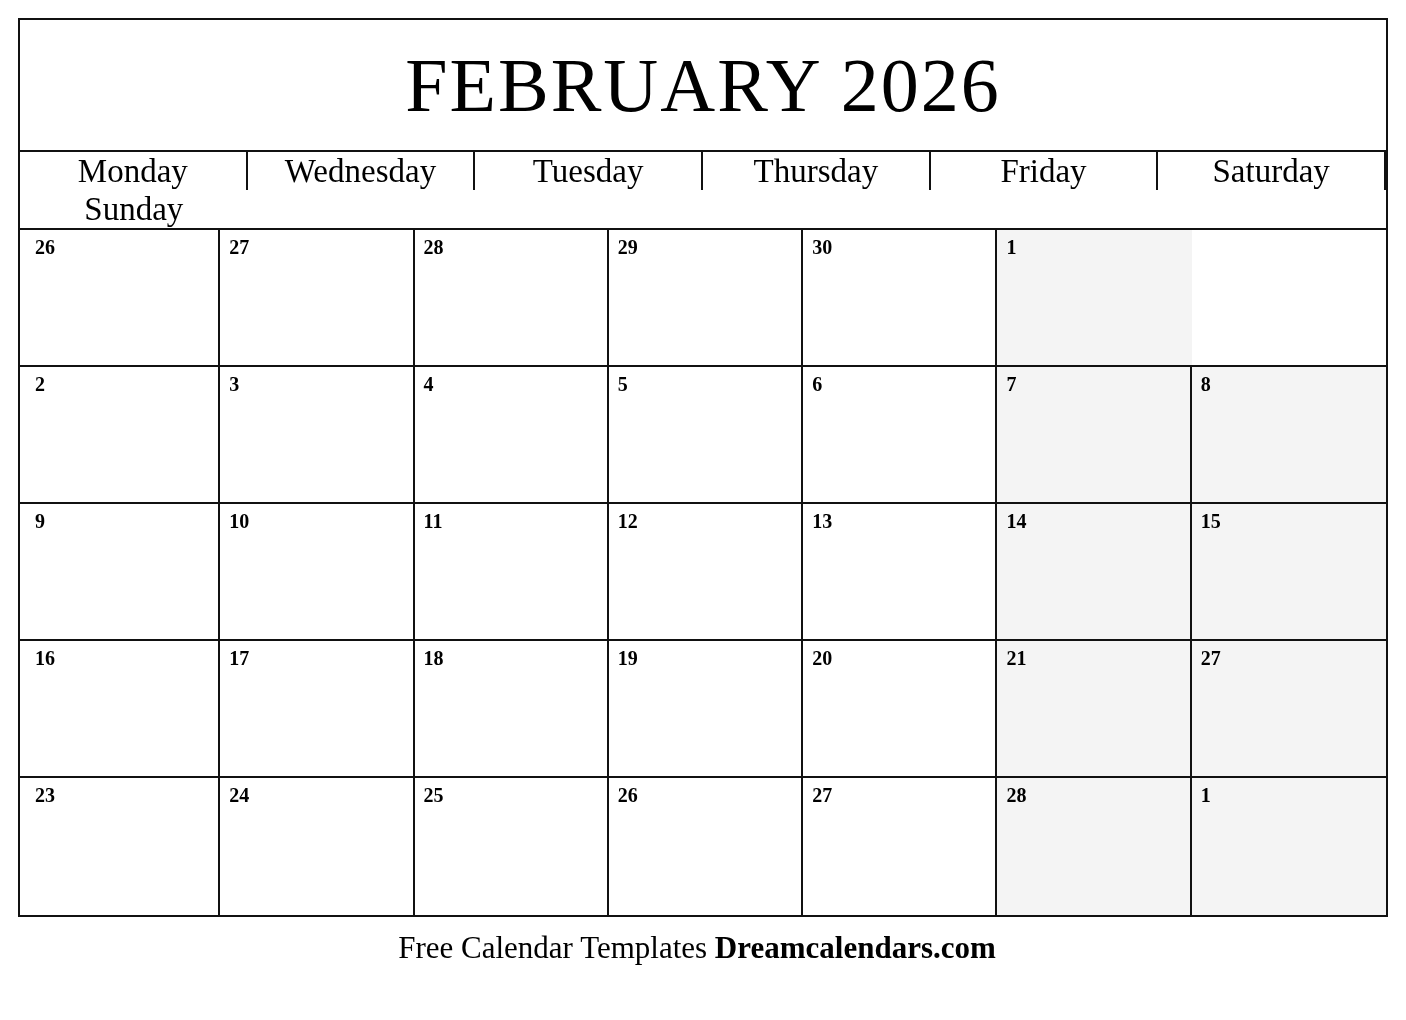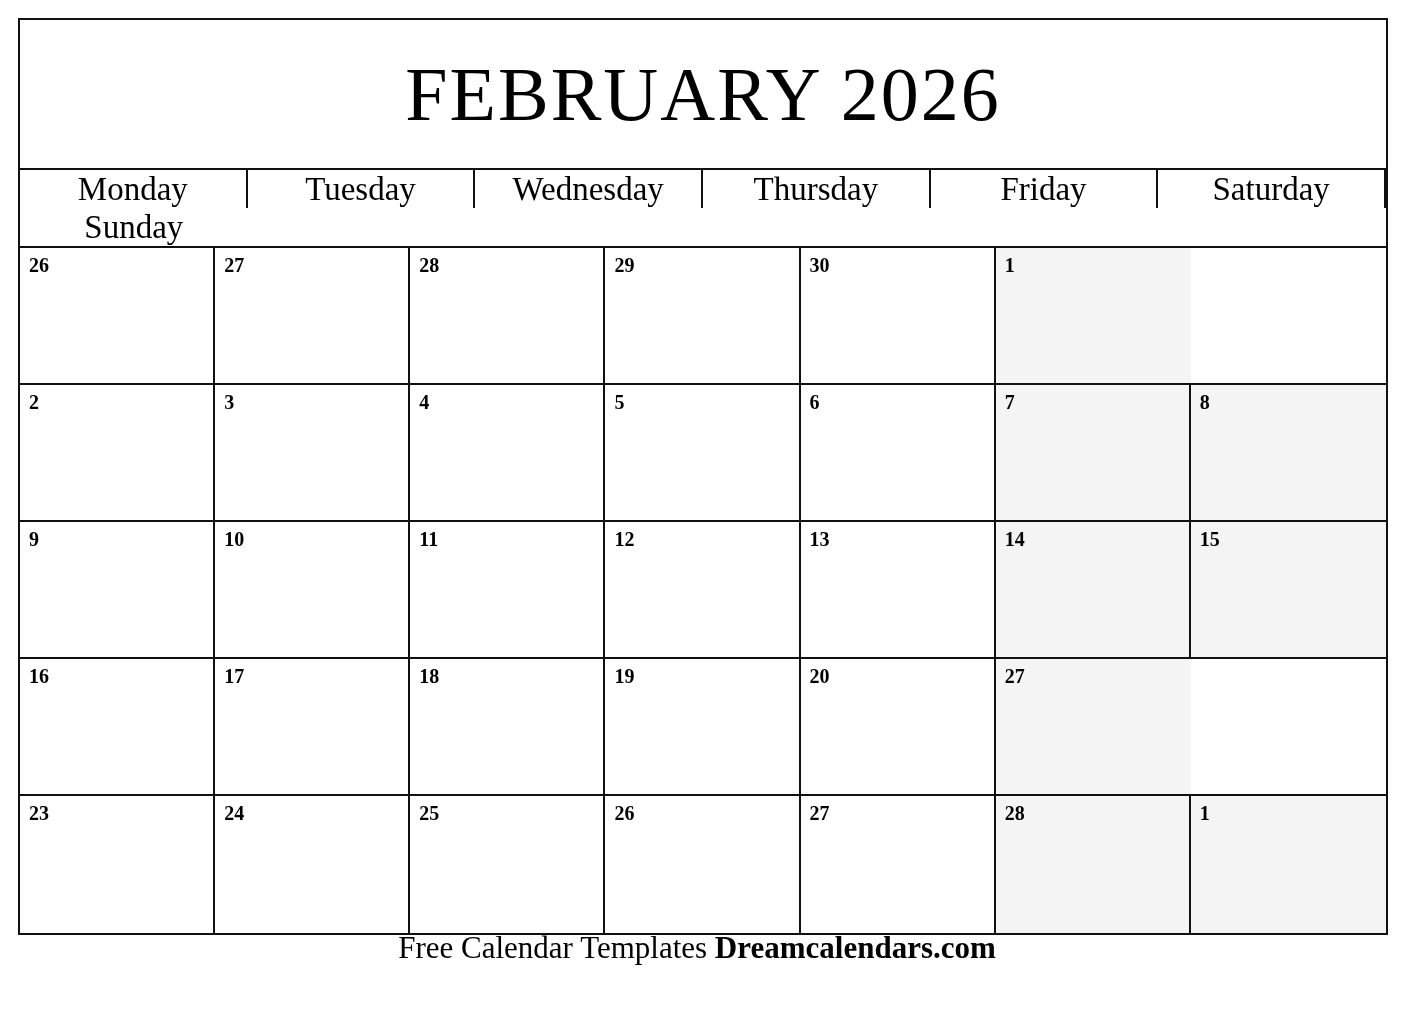--- a/index.html
+++ b/index.html
@@ -23,21 +23,21 @@
   .calendar {
     position: absolute;
     left: 18px;
     top: 18px;
     width: 1370px;
     border: 2px solid #111111;
     box-sizing: border-box;
     background: #ffffff;
   }
   .title-bar {
-    height: 150px;
+    height: 132px;
     border-bottom: 2px solid #111111;
     display: flex;
     align-items: center;
     justify-content: center;
     box-sizing: border-box;
   }
   .title-text {
     font-size: 76px;
     letter-spacing: 2px;
     line-height: 1;
@@ -64,20 +64,21 @@
   }
   .weeks {
     display: block;
   }
   .week {
     display: grid;
     grid-template-columns: repeat(7, 1fr);
     height: 137px;
     border-bottom: 2px solid #111111;
     box-sizing: border-box;
+    padding-left: 6px;
   }
   .week:last-child {
     border-bottom: none;
   }
   .day {
     position: relative;
     border-right: 2px solid #111111;
     box-sizing: border-box;
     background: #ffffff;
   }
@@ -113,22 +114,22 @@
 
 <div class="page">
   <div class="calendar">
 
     <div class="title-bar">
       <div class="title-text">FEBRUARY 2026</div>
     </div>
 
     <div class="weekdays">
       <div class="weekday">Monday</div>
+      <div class="weekday">Wednesday</div>
       <div class="weekday">Tuesday</div>
-      <div class="weekday">Wednesday</div>
       <div class="weekday">Thursday</div>
       <div class="weekday">Friday</div>
       <div class="weekday">Saturday</div>
       <div class="weekday">Sunday</div>
     </div>
 
     <div class="weeks">
 
       <div class="week">
         <div class="day">
@@ -209,20 +210,23 @@
         <div class="day">
             <span class="day-num">18</span>
           </div>
         <div class="day">
             <span class="day-num">19</span>
           </div>
         <div class="day">
             <span class="day-num">20</span>
           </div>
         <div class="day weekend">
+            <span class="day-num">21</span>
+          </div>
+        <div class="day weekend">
             <span class="day-num">27</span>
           </div>
       </div>
 
       <div class="week">
         <div class="day">
             <span class="day-num">23</span>
           </div>
         <div class="day">
             <span class="day-num">24</span>

